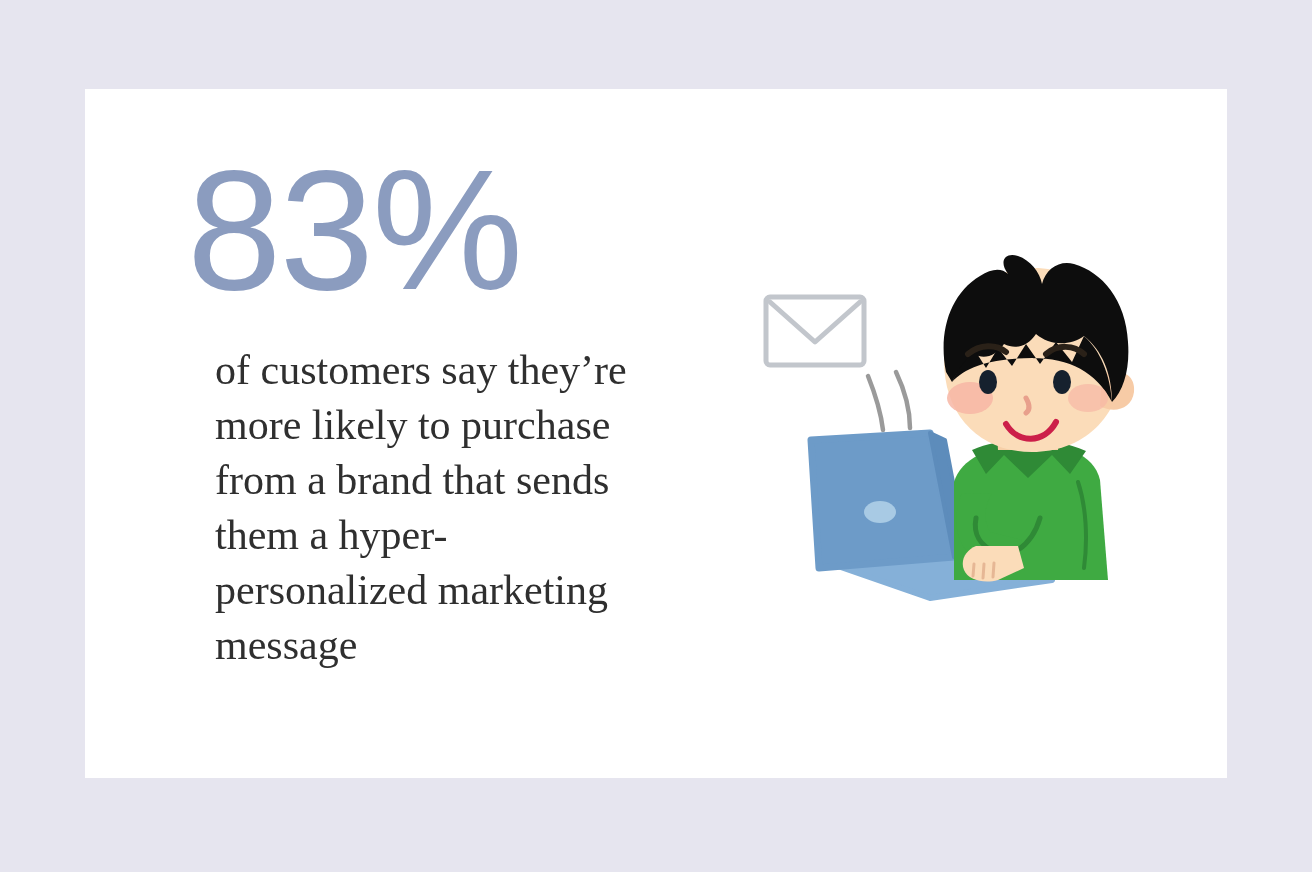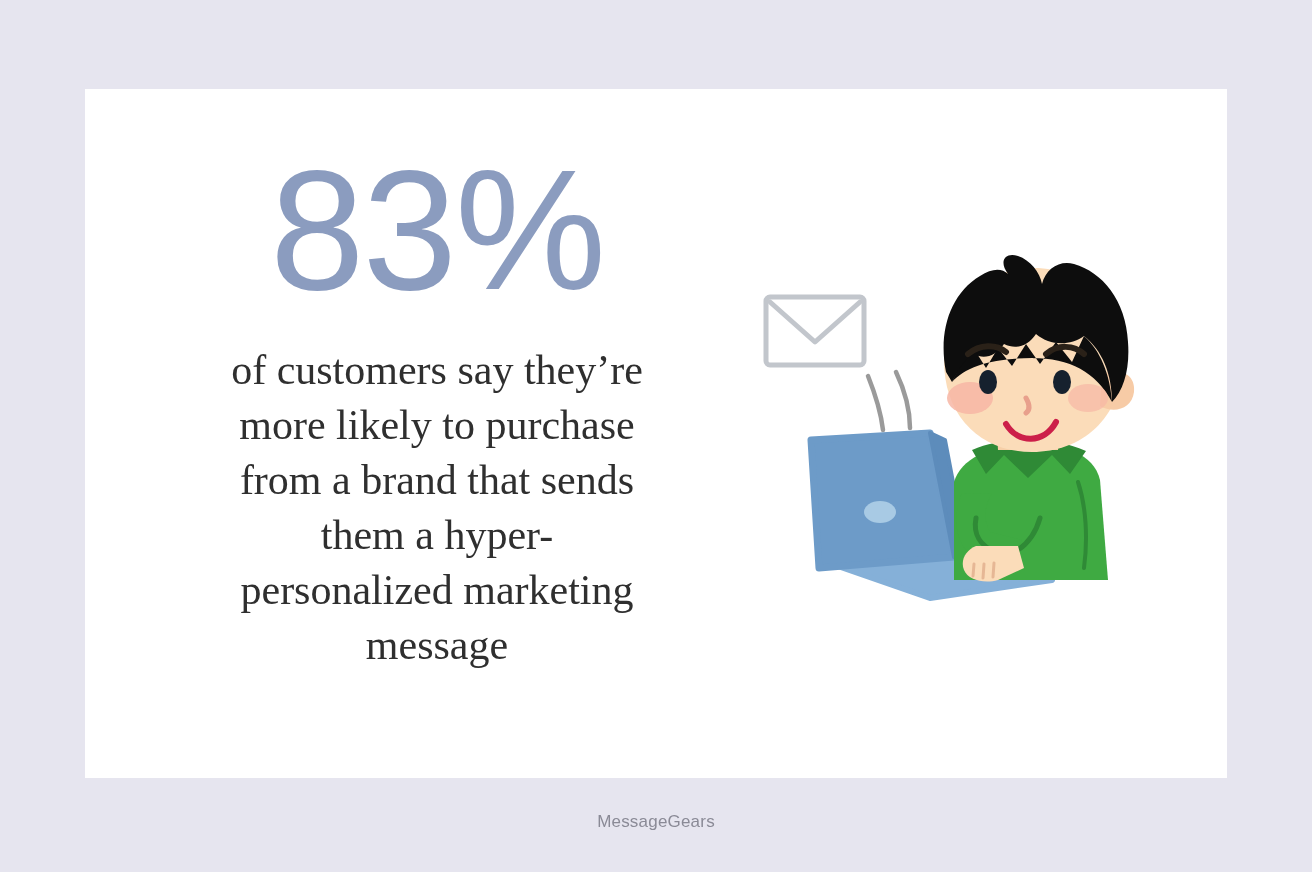--- a/index.html
+++ b/index.html
@@ -31,21 +31,20 @@
     height: 689px;
     background: #ffffff;
   }
 
   
   .text-col {
     position: absolute;
     left: 102px;      
     top: 66px;        
     width: 500px;
-    text-align: center;
   }
 
   .stat-number {
     color: #8b9cbf;
     font-family: "Liberation Sans", sans-serif;
     font-size: 170px;
     font-weight: 400;
     line-height: 150px;
     letter-spacing: -2px;
     margin: 0 0 38px 0;
@@ -210,15 +209,14 @@
             <path d="M244 314 L 243 328"></path>
             <path d="M254 313 L 253 327"></path>
           </g>
 
         </g>
       </svg>
     </div>
 
   </div>
 
-  <div class="attribution">MessageGears</div>
 
 </div>
 
 </body></html>

